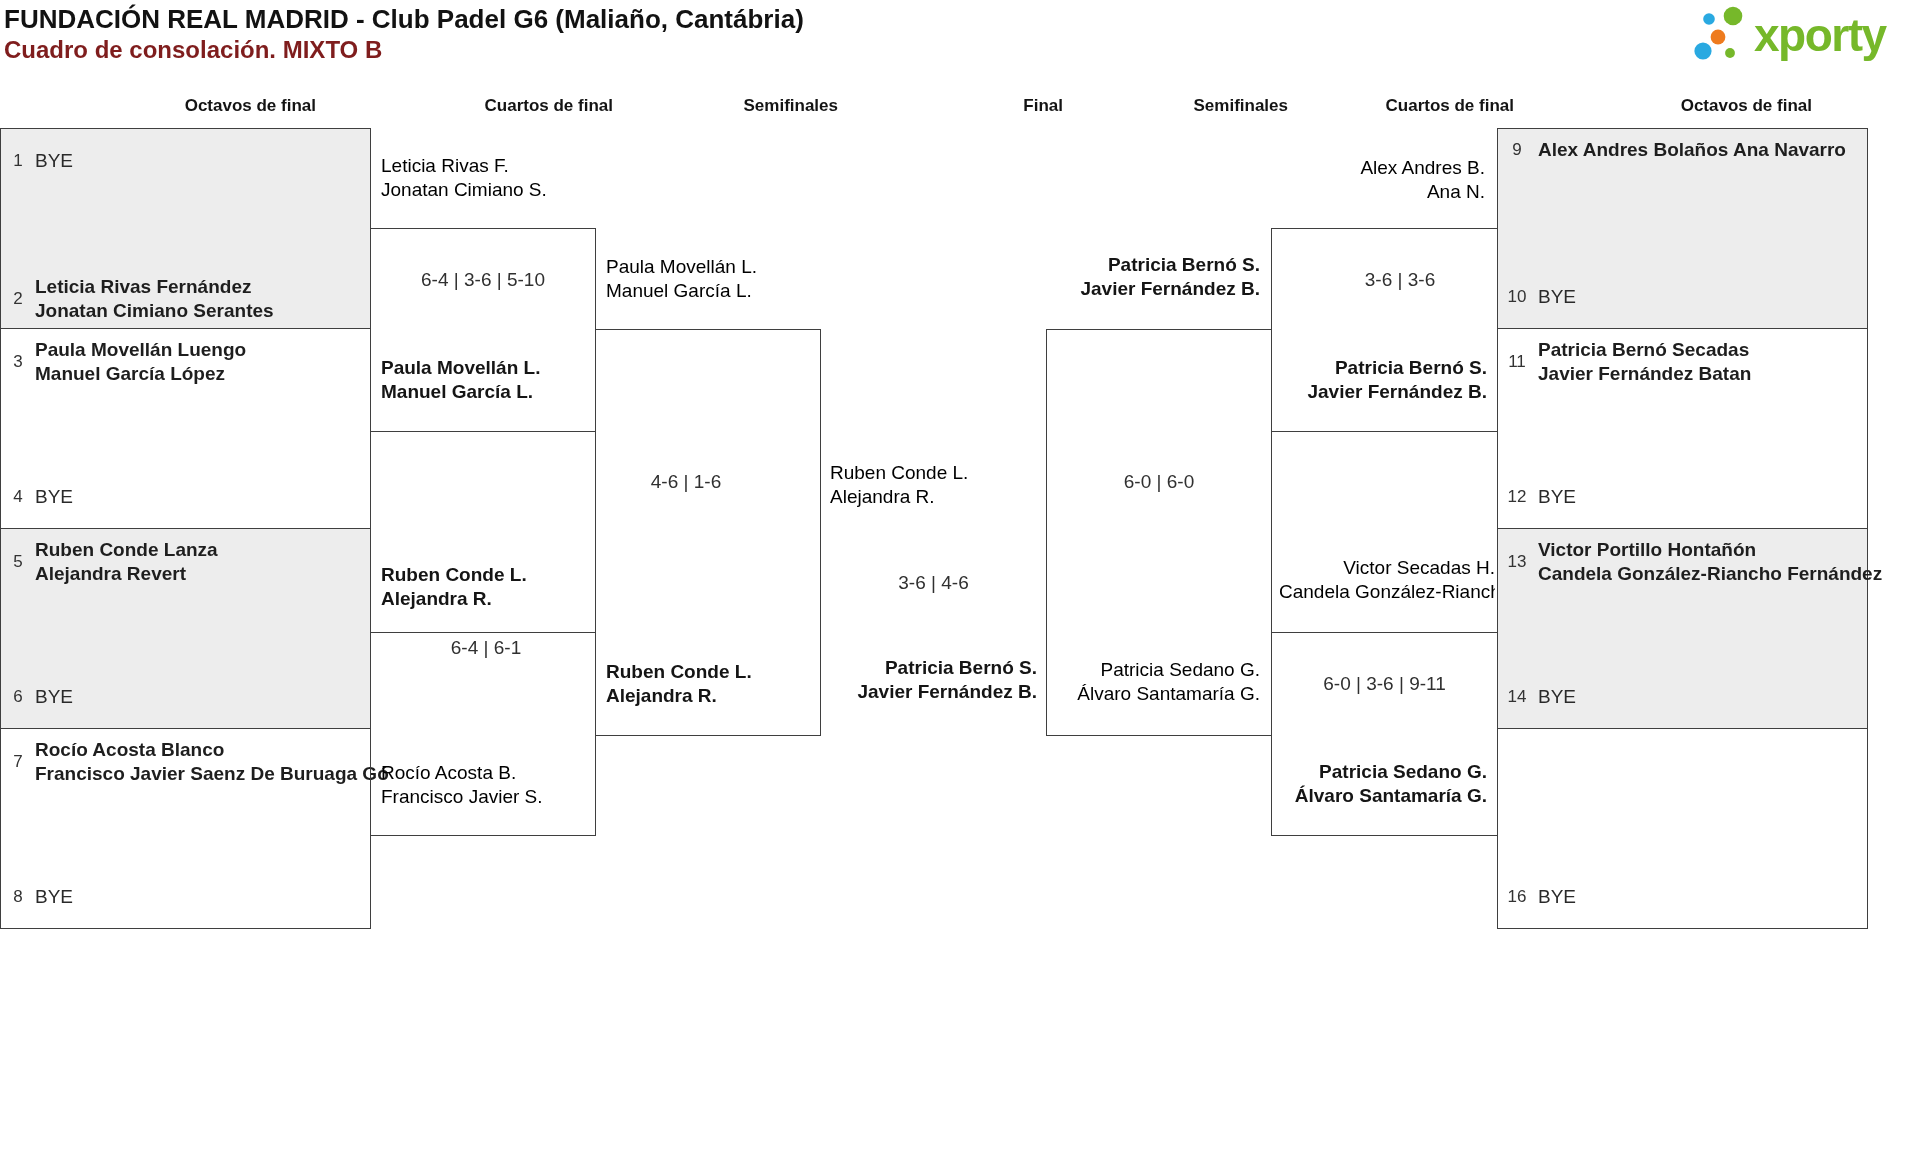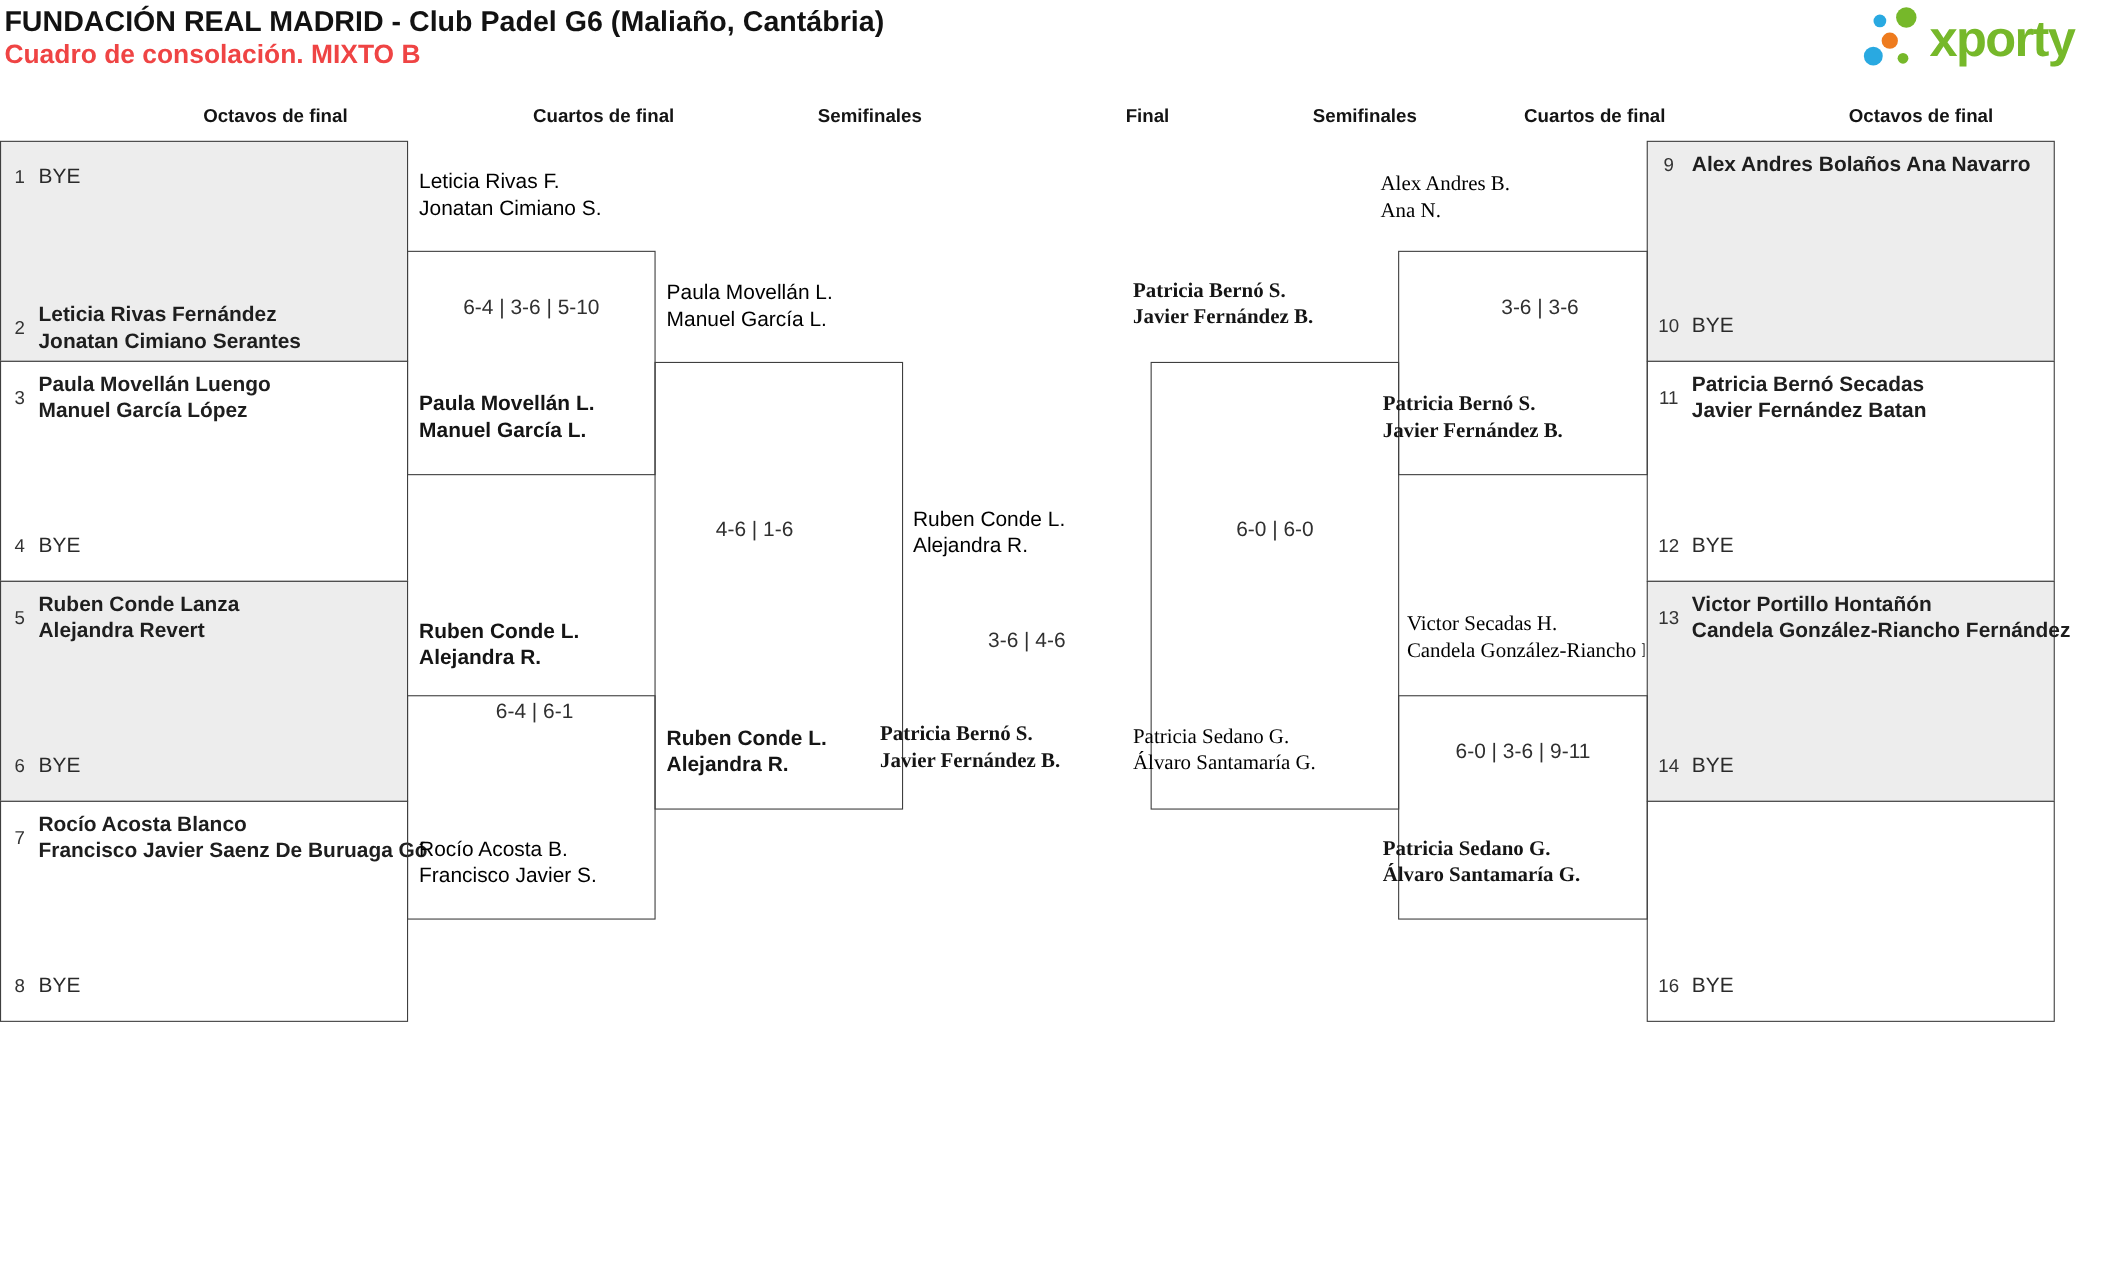--- a/index.html
+++ b/index.html
@@ -1,40 +1,40 @@
 <!DOCTYPE html>
 <html><head>
 <meta charset="utf-8">
 <style>
   html,body{margin:0;padding:0;background:#fff;}
   .page{position:relative;width:1920px;height:1166px;background:#fff;overflow:hidden;
         font-family:"Liberation Sans","DejaVu Sans",sans-serif;color:#1c1c1c;}
   .title1{position:absolute;left:4px;top:4px;font-size:26px;font-weight:700;color:#121212;white-space:nowrap;text-align:right;}
-  .title2{position:absolute;left:4px;top:36px;font-size:24px;font-weight:700;color:#ef4444;white-space:nowrap;}
+  .title2{position:absolute;left:4px;top:36px;font-size:24px;font-weight:700;color:#7f1d1d;white-space:nowrap;}
   .rh{position:absolute;top:96px;width:260px;text-align:right;font-size:17px;font-weight:700;color:#141414;}
   
   .col{position:absolute;top:128px;width:371px;}
   .sec{position:relative;height:201px;margin-top:-1px;border:1px solid #3f3f3f;box-sizing:border-box;background:#fff;}
   .sec:first-child{margin-top:0;}
   .sec.gray{background:#ededed;}
   .row{position:absolute;left:0;right:0;display:flex;align-items:center;}
   .row.a{top:9px;} .row.b{top:146px;} .row.a-bye{top:20px;} .row.b-bye{top:156px;}
   .num{flex:0 0 auto;font-size:17px;color:#333;text-align:center;}
   .col.left .num{width:18px;margin-left:8px;}
   .col.right .num{width:26px;margin-left:6px;}
   .nm{flex:1;min-width:0;margin-left:8px;margin-right:2px;font-size:19px;font-weight:700;color:#1e1e1e;}
   .nm .ln{line-height:23.5px;white-space:nowrap;overflow:hidden;}
   .row.bye .nm{font-weight:400;color:#2a2a2a;}
   
   .box{position:absolute;border:1px solid #3f3f3f;box-sizing:border-box;background:transparent;}
   
   .mt{position:absolute;font-size:19px;line-height:24px;color:#000000;}
   .mt .ln{white-space:nowrap;}
   .mt.w{font-weight:700;color:#151515;}
-  .mt.r{text-align:left;font-family:Liberation Serif, serif;}
+  .mt.r{text-align:right;}
   .mt.clip .ln{overflow:hidden;}
   .sc{position:absolute;font-size:19px;line-height:24px;color:#303030;text-align:center;}
   
   .logo{position:absolute;left:1686px;top:2px;width:232px;height:66px;}
 </style>
 </head>
 <body>
 
 <div class="page">
 

